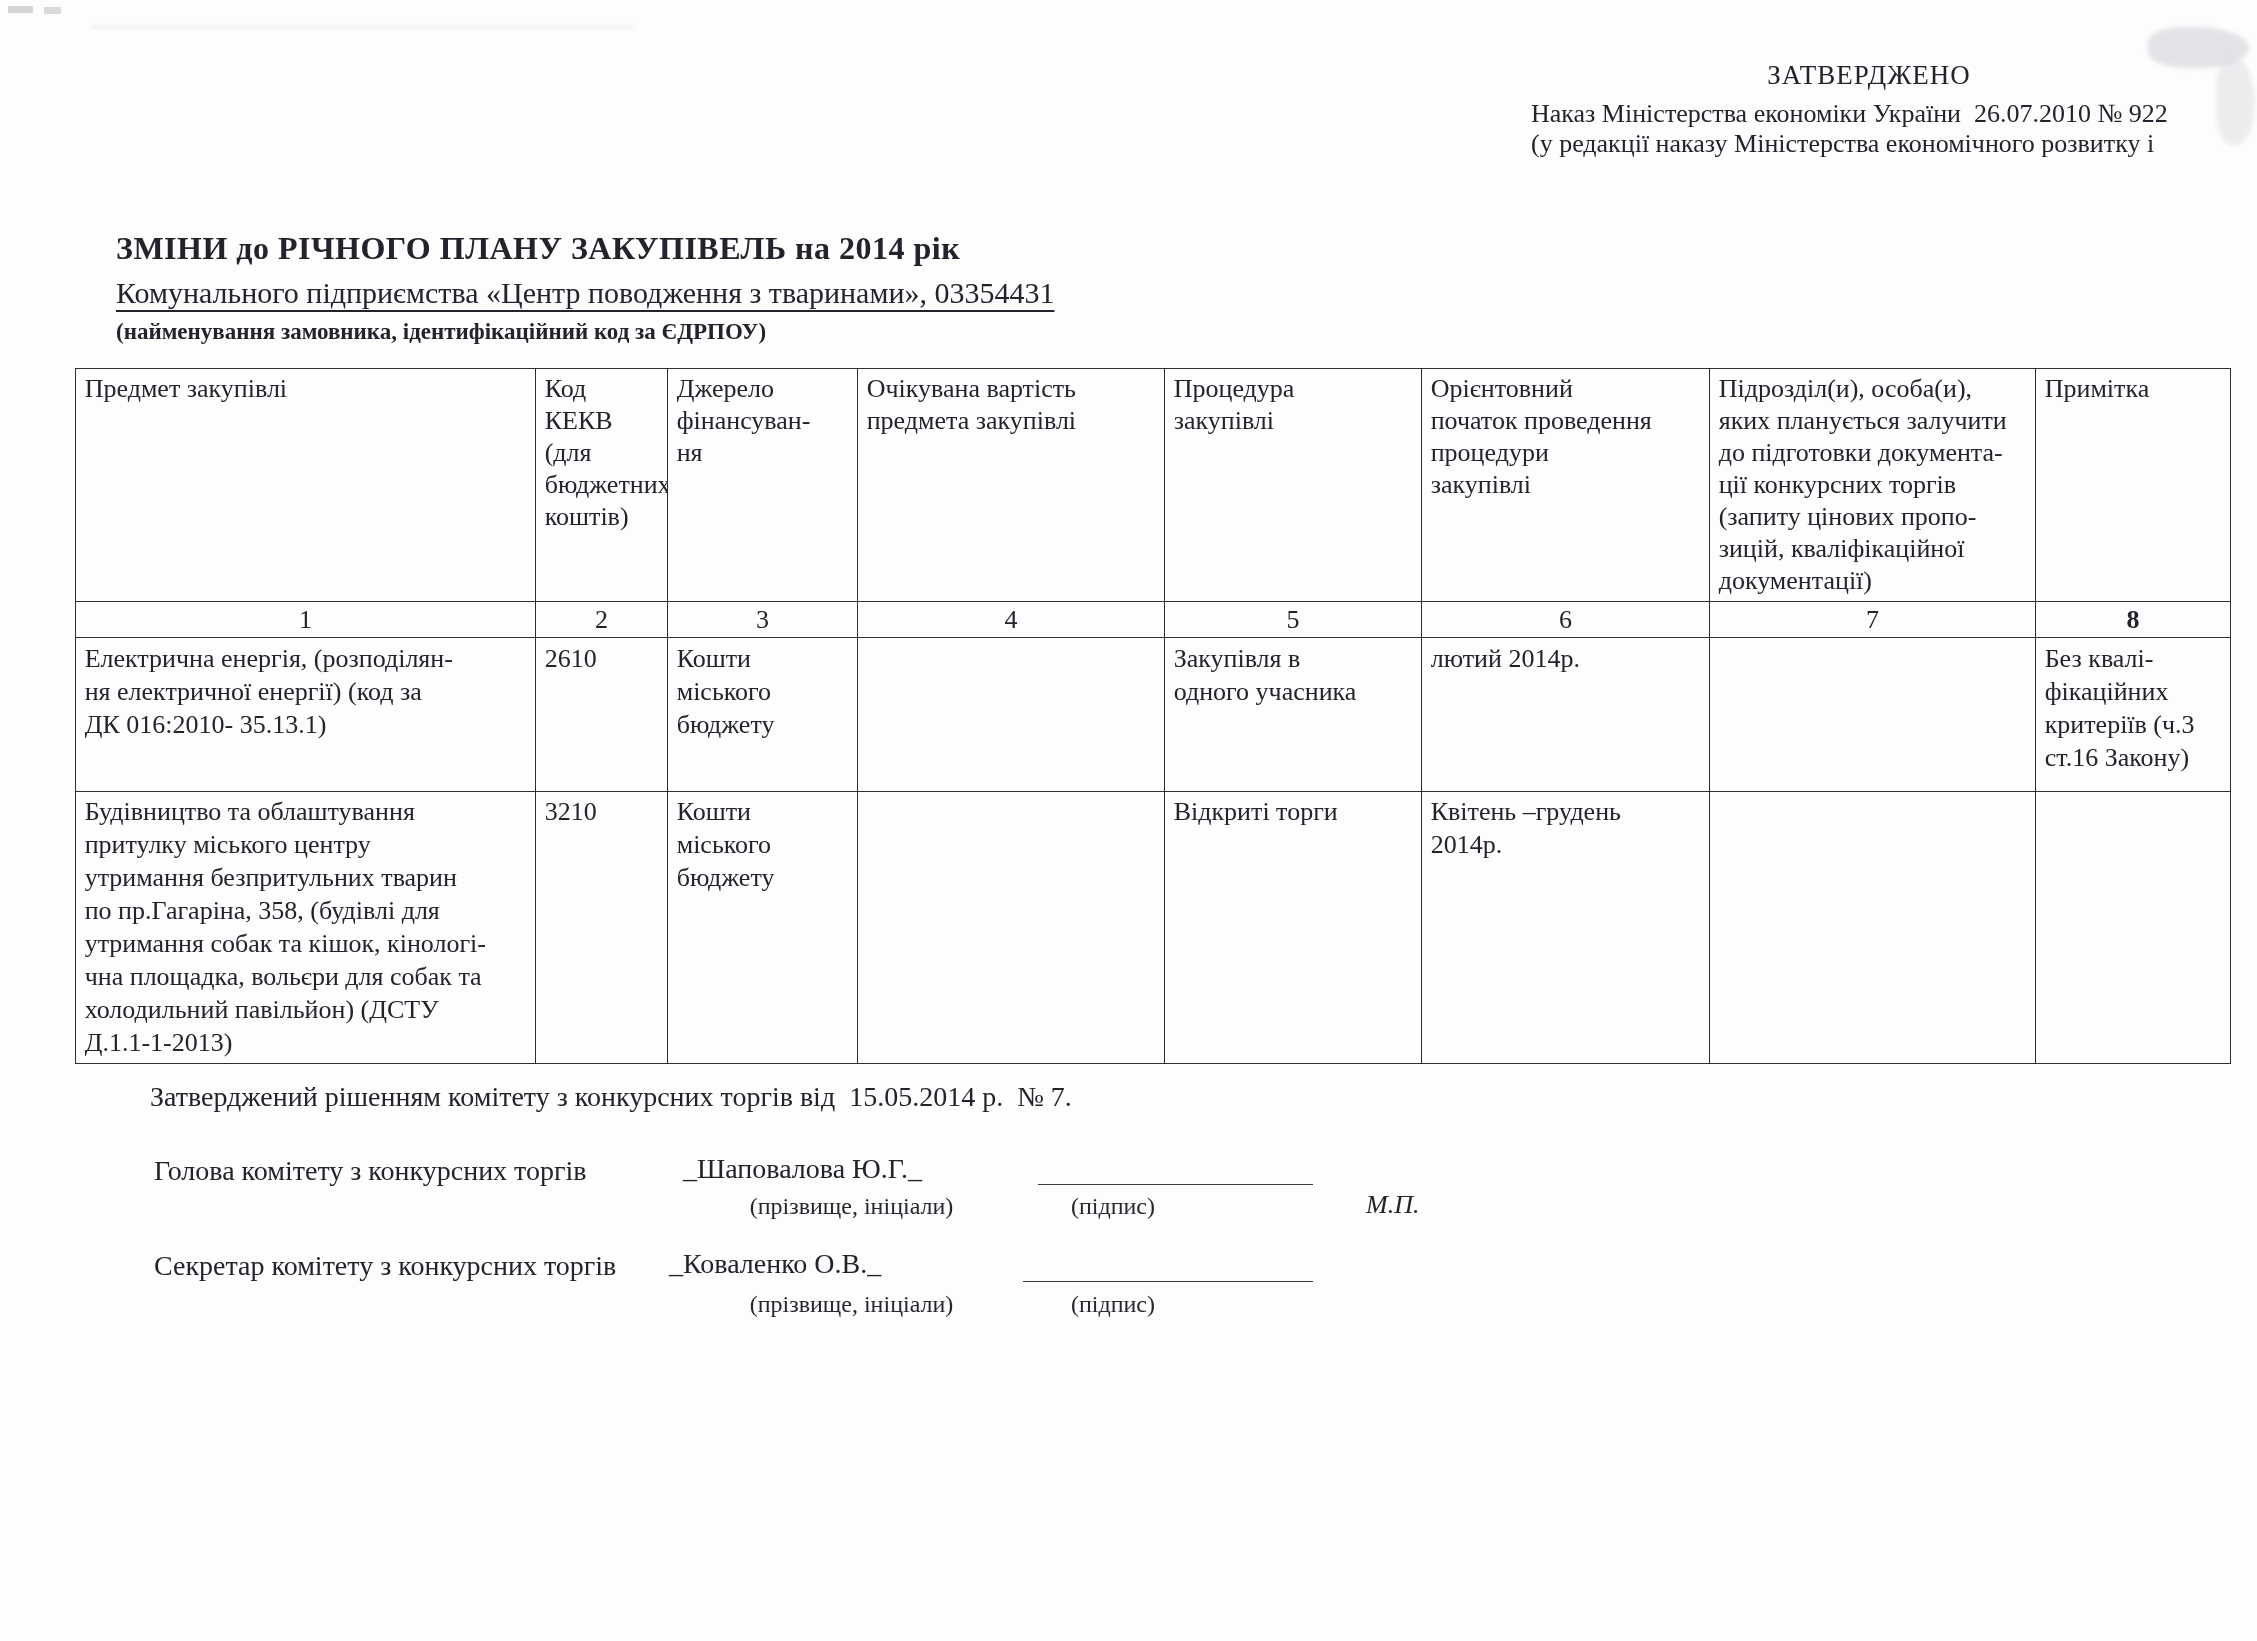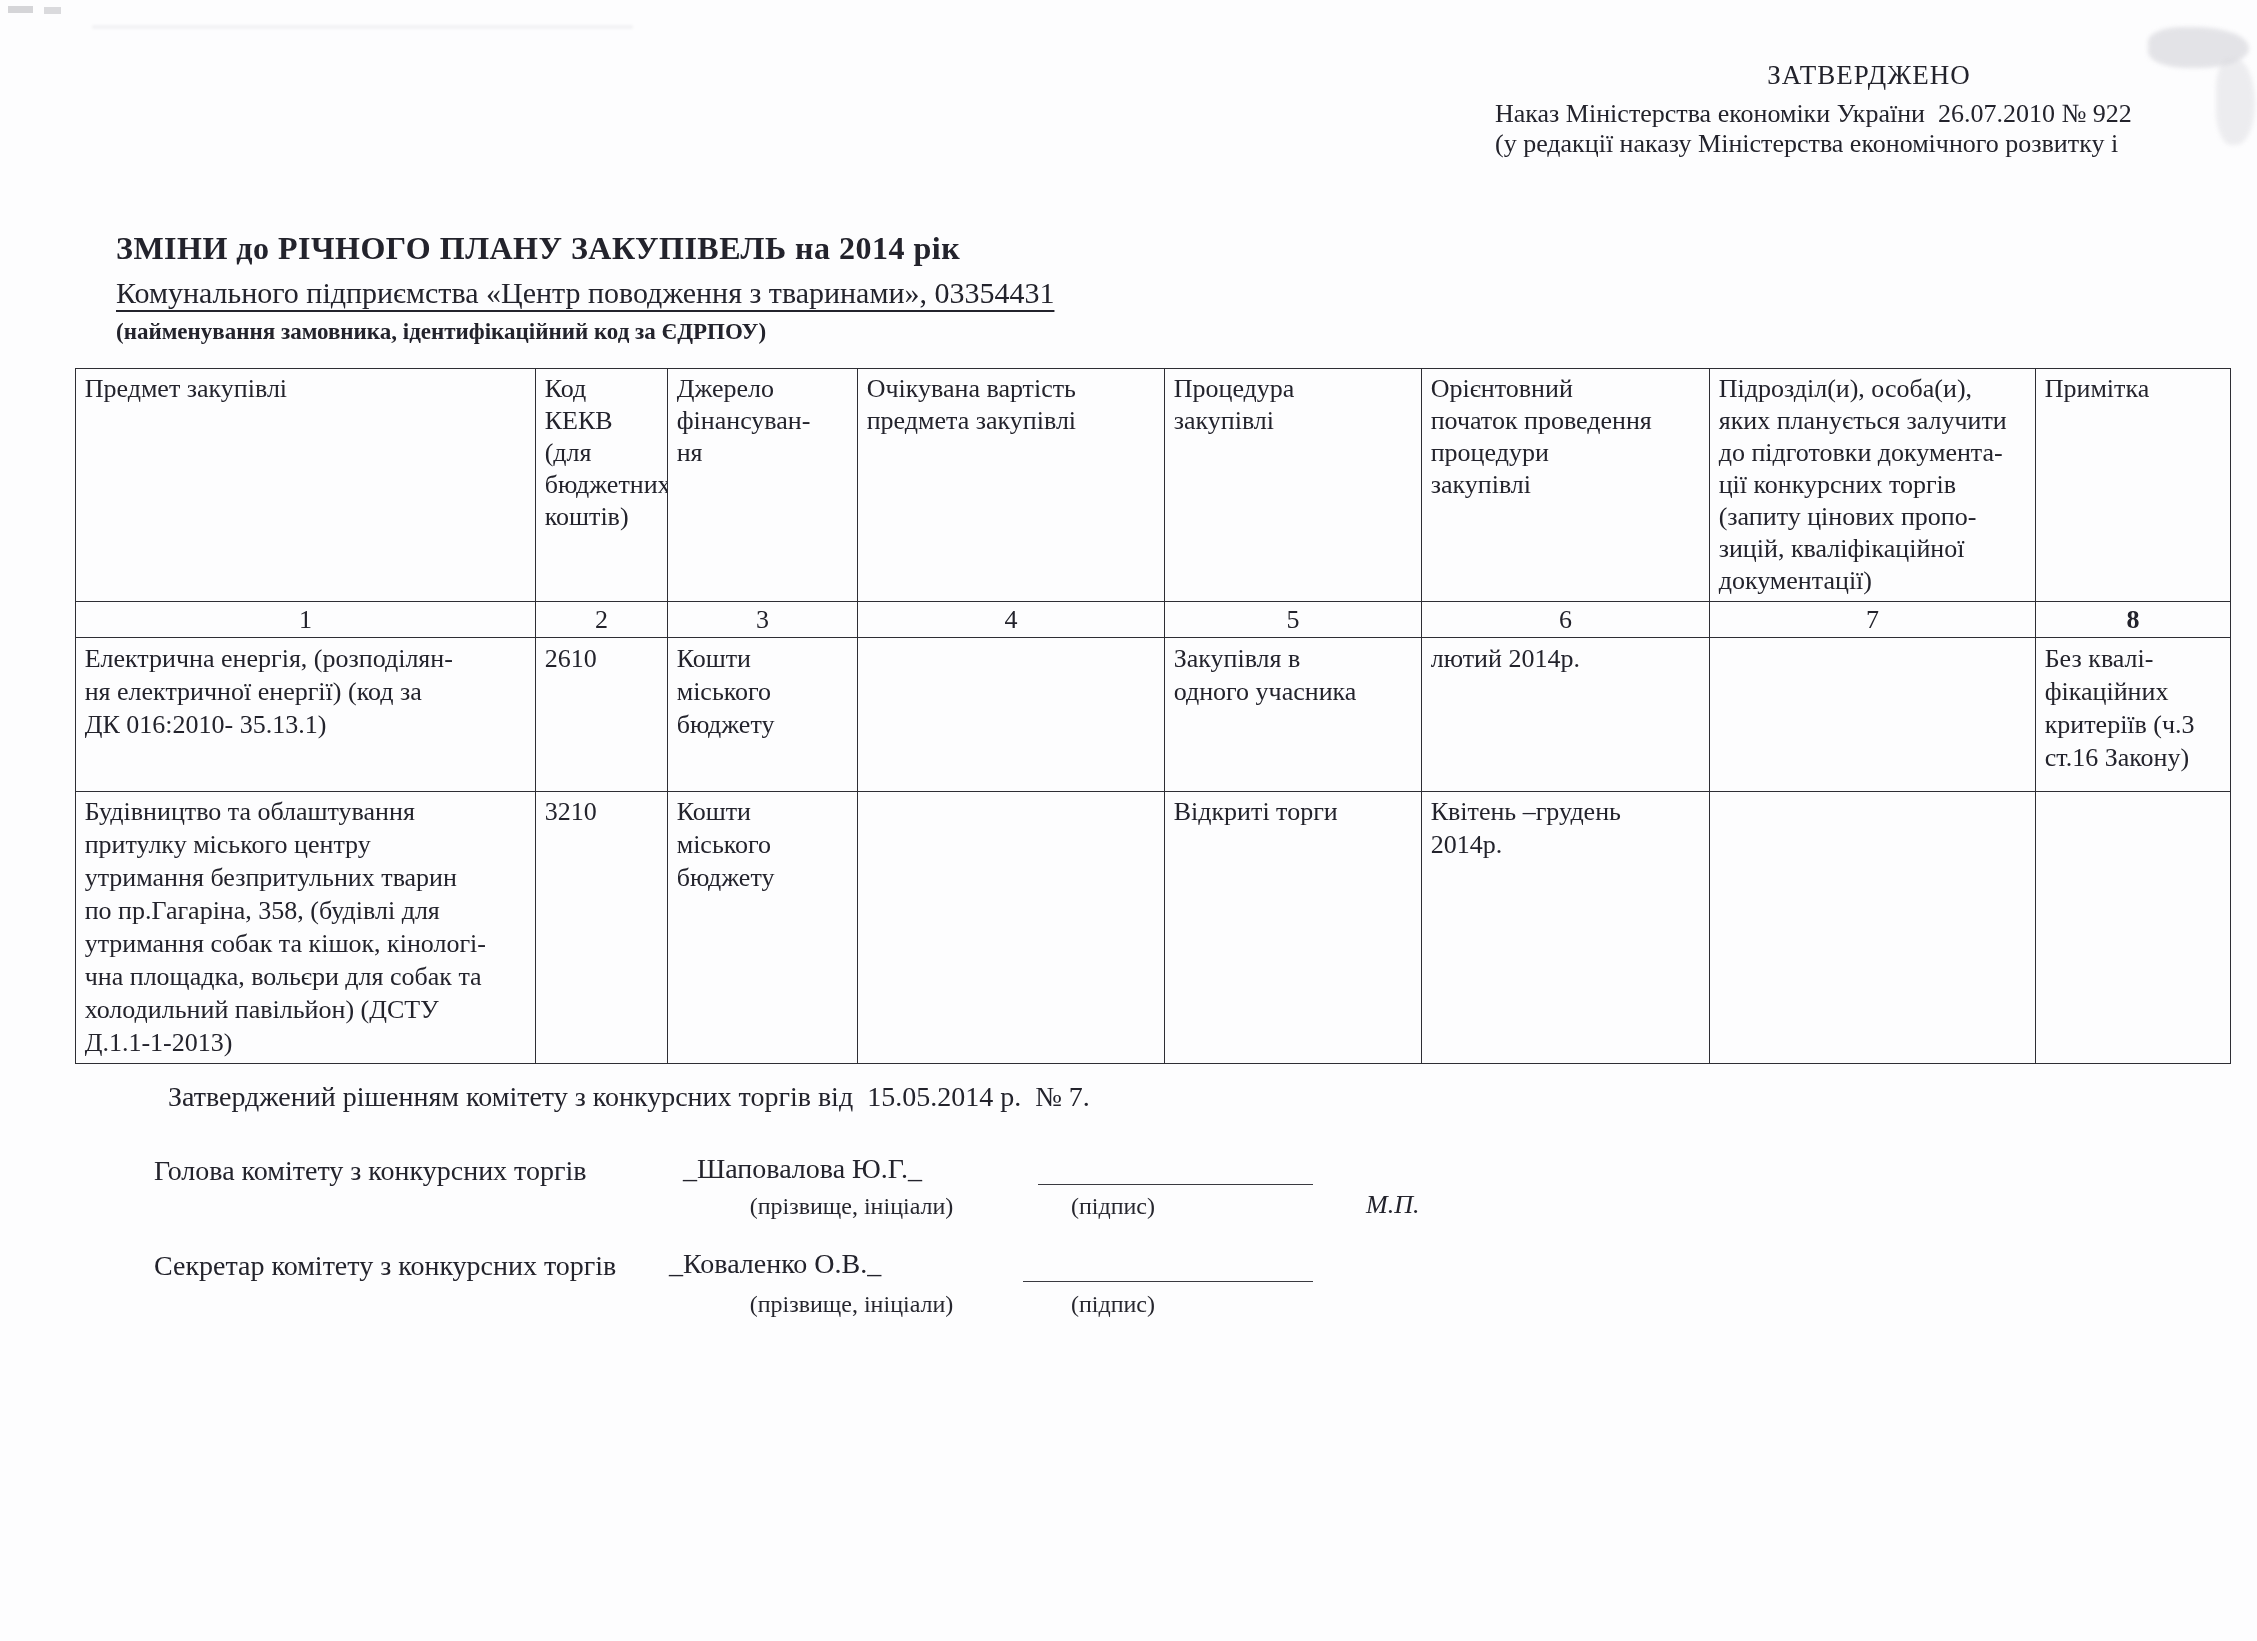--- a/index.html
+++ b/index.html
@@ -6,40 +6,40 @@
   body{
     width:2257px;height:1641px;position:relative;overflow:hidden;
     background:#fdfdfe;
     font-family:"Liberation Serif", serif;
     color:#23232c;
   }
   .abs{position:absolute;}
   
   .approval{left:1495px;top:60px;width:748px;font-size:26px;line-height:30px;}
   .approval .stamp{text-align:center;font-size:27px;letter-spacing:1px;margin-bottom:8.7px;}
-  .approval .line{white-space:pre-wrap;}
+  .approval .line{white-space:pre-wrap;margin-left:36px;}
   
   .titleblock{left:116px;top:230px;width:2086px;}
   .title-main{font-size:32px;font-weight:bold;letter-spacing:0.5px;}
   .title-sub{font-size:30px;margin-top:8.7px;text-decoration:underline;text-underline-offset:6.8px;text-decoration-thickness:1.9px;}
   .title-cap{font-size:23px;font-weight:600;margin-top:9.7px;}
   
   .plan-table-wrap{left:75px;top:368px;}
   table{border-collapse:collapse;table-layout:fixed;width:2155px;}
   td{
     border:1.9px solid #2e2e34;vertical-align:top;padding:3.9px 9.7px 3.9px 8.7px;
     font-size:26px;line-height:32px;white-space:pre-wrap;overflow:hidden;
   }
   tr.hdr td{height:204px;}
   tr.nums td{height:29px;text-align:center;padding:0;line-height:35px;}
   tr.nums td.b8{font-weight:bold;}
   tr.r1 td{height:145px;line-height:33px;font-family:Liberation Serif, serif;}
   tr.r2 td{height:255px;line-height:33px;}
   
-  .approved-line{left:168px;top:1081px;font-size:28px;white-space:pre-wrap;}
+  .approved-line{left:150px;top:1081px;font-size:28px;white-space:pre-wrap;}
   .sig-label{font-size:28px;white-space:pre-wrap;}
   .sig-name{font-size:28px;white-space:pre-wrap;}
   .sig-line{border-top:1.9px solid #3a3a40;height:0;}
   .sig-cap{font-size:24px;color:#26262e;}
   .seal{font-size:26px;}
   
   .smudge{background:#8a8a92;}
   .noise-tr{background:#d9d9de;border-radius:40% 60% 55% 45%;filter:blur(1.9px);}
 </style>
 </head>

